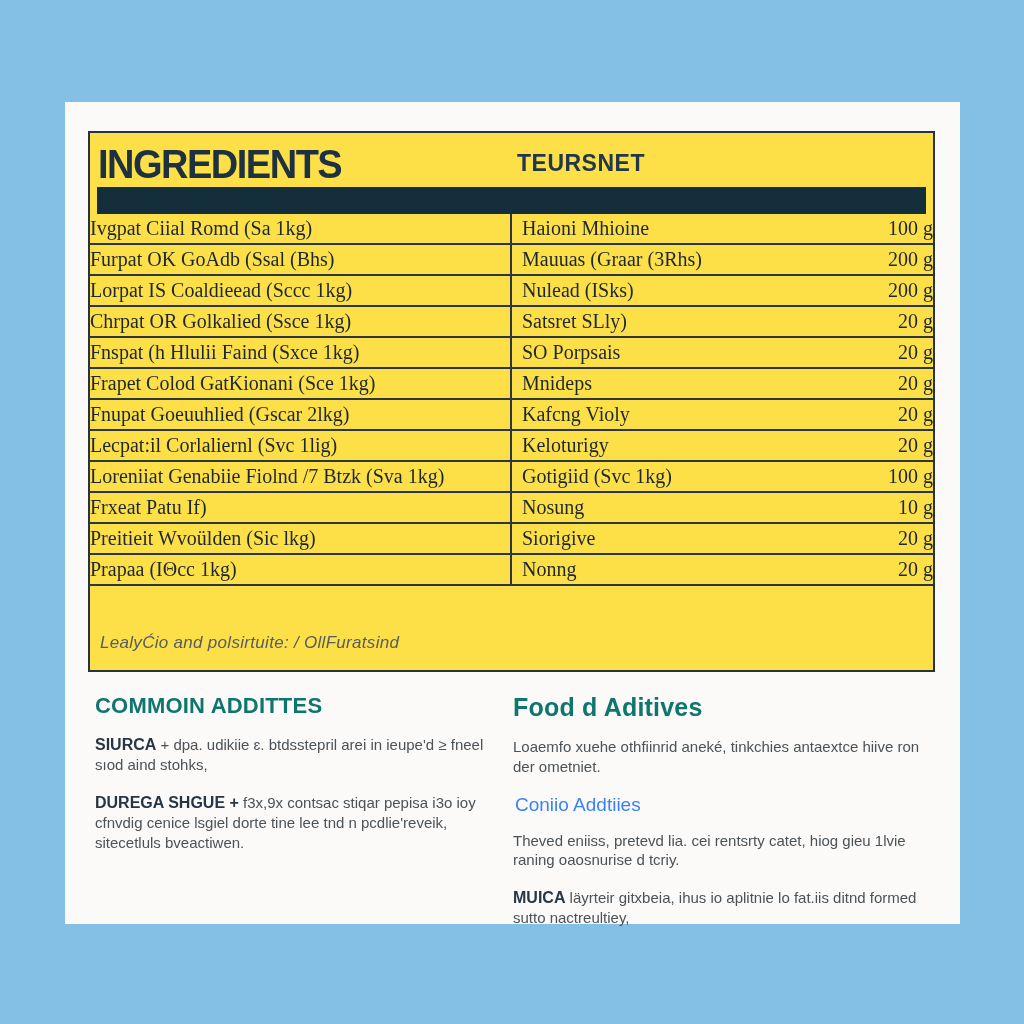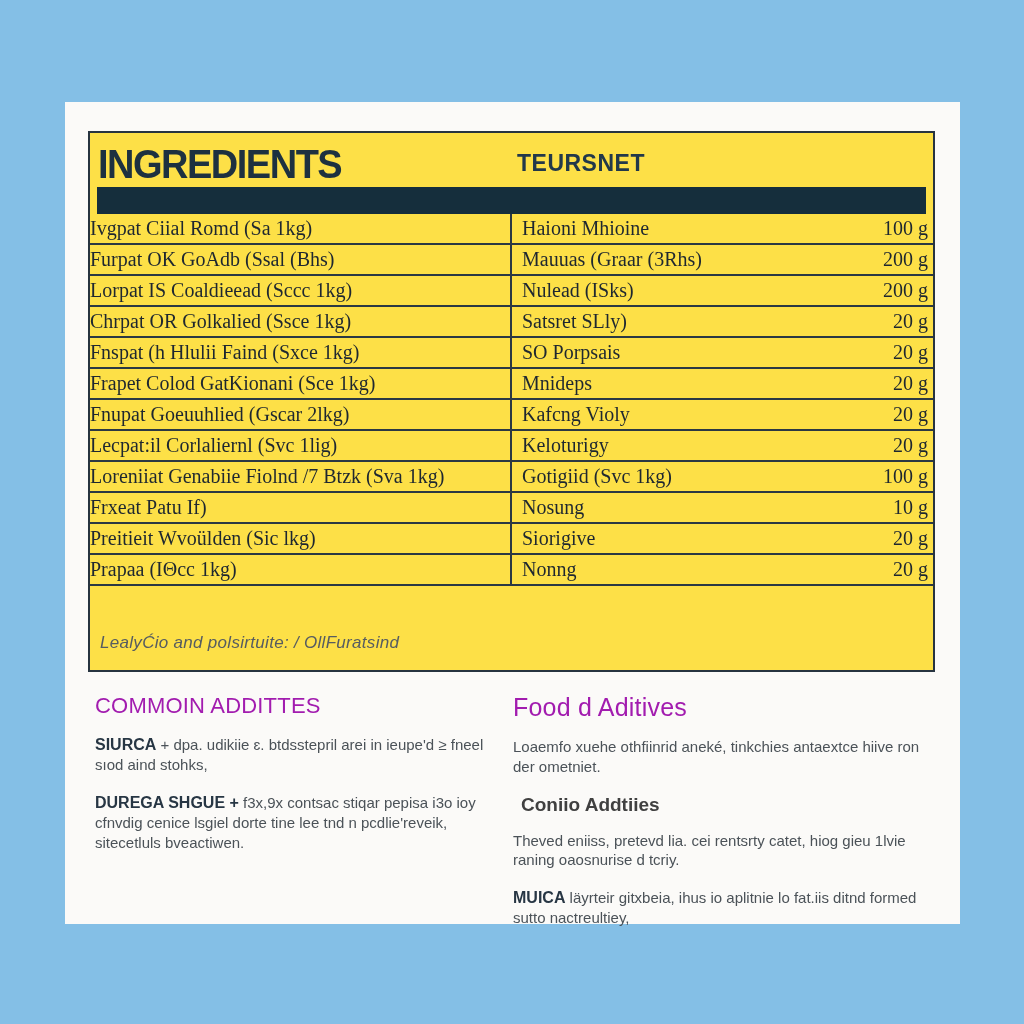--- a/index.html
+++ b/index.html
@@ -81,21 +81,20 @@
   td.lc {
     width: 420px;
     border-right: 2px solid #2b3843;
     padding-left: 9px;
   }
   td.rc .rcwrap {
     display: flex;
     justify-content: space-between;
     align-items: center;
     padding-left: 10px;
-    padding-right: 5px;
   }
   tr.fullrow td {
     border-bottom: none;
     font-size: 21px;
     padding-left: 9px;
   }
   .note {
     position: absolute;
     left: 10px;
     top: 500px;
@@ -105,34 +104,34 @@
     letter-spacing: 0.3px;
   }
   .section {
     position: absolute;
     top: 591px;
   }
   .section.left  { left: 30px;  width: 395px; }
   .section.right { left: 448px; width: 428px; }
   .sec-heading {
     font-size: 22px;
-    font-weight: 400;
-    color: #a21caf;
+    font-weight: 700;
+    color: #0f766e;
     letter-spacing: 0.2px;
     margin: 0 0 14px 0;
   }
   .sec-heading.big {
     font-size: 25px;
     margin: 0 0 10px 0;
   }
   .sec-subheading {
     font-size: 19px;
-    font-weight: 700;
-    color: #404040;
-    margin: 15px 0 3px 8px;
+    font-weight: 400;
+    color: #3b82f6;
+    margin: 15px 0 3px 2px;
   }
   .section p {
     font-size: 15px;
     line-height: 1.32;
     color: #4b5258;
     margin: 15px 0 17px 0;
   }
   .lead {
     font-weight: 800;
     color: #273644;

